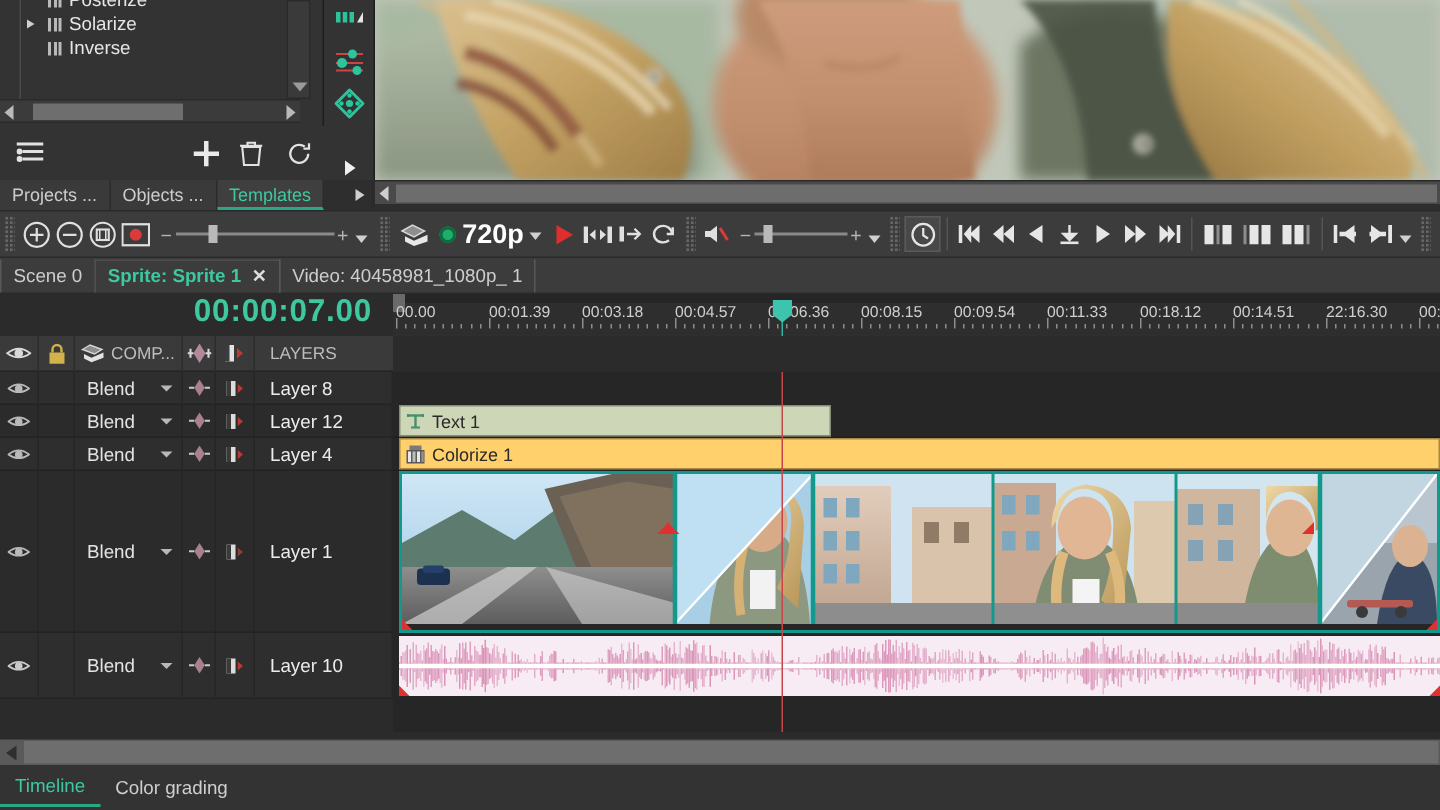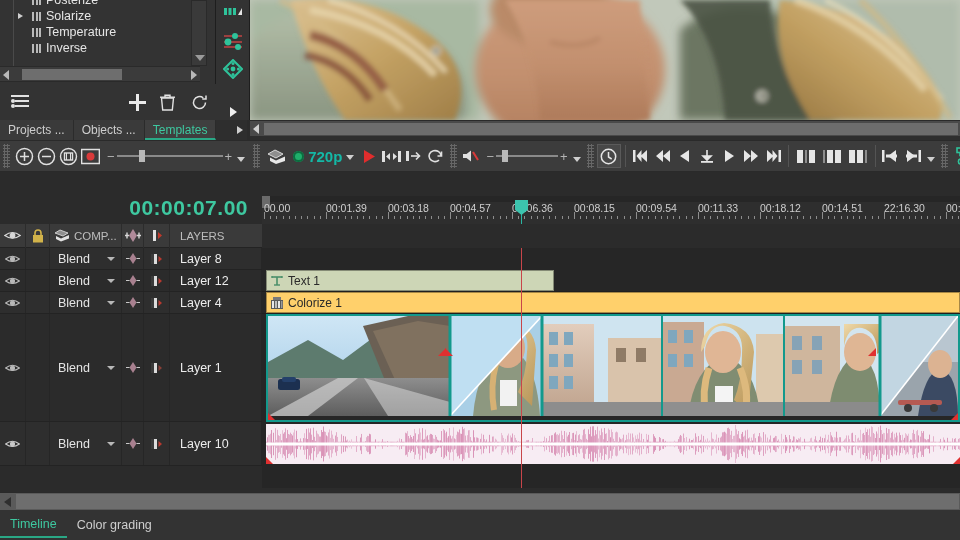--- a/index.html
+++ b/index.html
@@ -99,21 +99,21 @@
     background-image:radial-gradient(#6e6e6e 1px, transparent 1.2px);
     background-size:3px 3px; opacity:.85; flex:none; }
   .tb-btn { width:22px; height:24px; display:flex; align-items:center; justify-content:center; cursor:pointer; flex:none; color:#dcdcdc; }
   .tb-sep { width:1px; height:22px; background:#545454; margin:0 4px; flex:none; }
   .slider { display:flex; align-items:center; gap:2px; flex:none; }
   .slider .minus,.slider .plus { color:#b4b4b4; font-size:13px; }
   .track { height:2px; background:#8a8a8a; position:relative; }
   .track .knob { position:absolute; top:-5px; width:6px; height:12px; background:#b9b9b9; }
   .caret-dn { width:0;height:0; border-top:5px solid #cfcfcf; border-left:4px solid transparent; border-right:4px solid transparent; margin-top:6px; flex:none; cursor:pointer;}
   .res-btn { display:flex; align-items:center; gap:4px; padding:0 4px; height:24px; cursor:pointer; flex:none; }
-  .res-txt { color:#14b8a6; font-size:15px; font-weight:bold; }
+  .res-txt { color:#ffffff; font-size:18px; font-weight:bold; }
   .grn-dot { width:11px;height:11px;border-radius:50%;background:#1fae6a; box-shadow:inset 0 0 0 2px #0d6b40; }
 
   
   .scene-tabs {
     position:absolute; left:0; top:172px; width:960px; height:24px;
     background:#3c3c3c; display:flex; align-items:center; border-bottom:1px solid #2a2a2a;
   }
   .stab { height:22px; display:flex; align-items:center; padding:0 8px; font-size:12.5px; color:#cdcdcd;
           border-left:1px solid #585858; border-right:1px solid #585858; margin-right:-1px; cursor:pointer; white-space:nowrap;}
   .stab.active { color:#3ec8a0; font-weight:bold; border:1px solid #4e4e4e; border-bottom:none; background:#3c3c3c; }
@@ -192,24 +192,20 @@
     <div class="fx-list">
       <div class="fx-tree-line"></div>
       <div class="fx-row" style="margin-top:-8px">
         <span class="bars"></span>
         <span class="lbl">Posterize</span>
       </div>
       <div class="fx-row">
         <span class="tri"></span>
         <span class="bars"></span>
         <span class="lbl">Solarize</span>
-      </div>
-      <div class="fx-row">
-        <span class="bars"></span>
-        <span class="lbl">Temperature</span>
       </div>
       <div class="fx-row">
         <span class="bars"></span>
         <span class="lbl">Inverse</span>
       </div>
     </div>
     <div class="vscroll">
       <div class="arr-dn"></div>
     </div>
     <div class="hscroll">
@@ -541,20 +537,32 @@
         <rect x="2" y="1" width="6" height="4.5"></rect>
           <rect x="12" y="1" width="6" height="4.5"></rect>
         <path d="M5 5.5v3h10v-3M10 8.5v2"></path>
         <circle cx="6" cy="14.5" r="2.6"></circle>
           <circle cx="14" cy="14.5" r="2.6"></circle>
         <path d="M7.8 12.6 L13 9.5 M12.2 12.6 L7 9.5"></path>
       </svg>
     </div>
   </div>
 
+  <div class="scene-tabs">
+    <div class="stab">
+        <span>Scene 0</span>
+      </div>
+    <div class="stab active">
+      <span>Sprite: Sprite 1</span>
+      <span class="x">✕</span>
+    </div>
+    <div class="stab">
+        <span>Video: 40458981_1080p_ 1</span>
+      </div>
+  </div>
 
   <div class="timecode-bar">
     <div class="timecode">00:00:07.00</div>
   </div>
 
   <div class="ruler">
     <div class="ruler-top"></div>
     <div class="ruler-handle"></div>
     <div id="ruler-ticks">
         <div class="tick maj" style="left: 2px;"></div>

